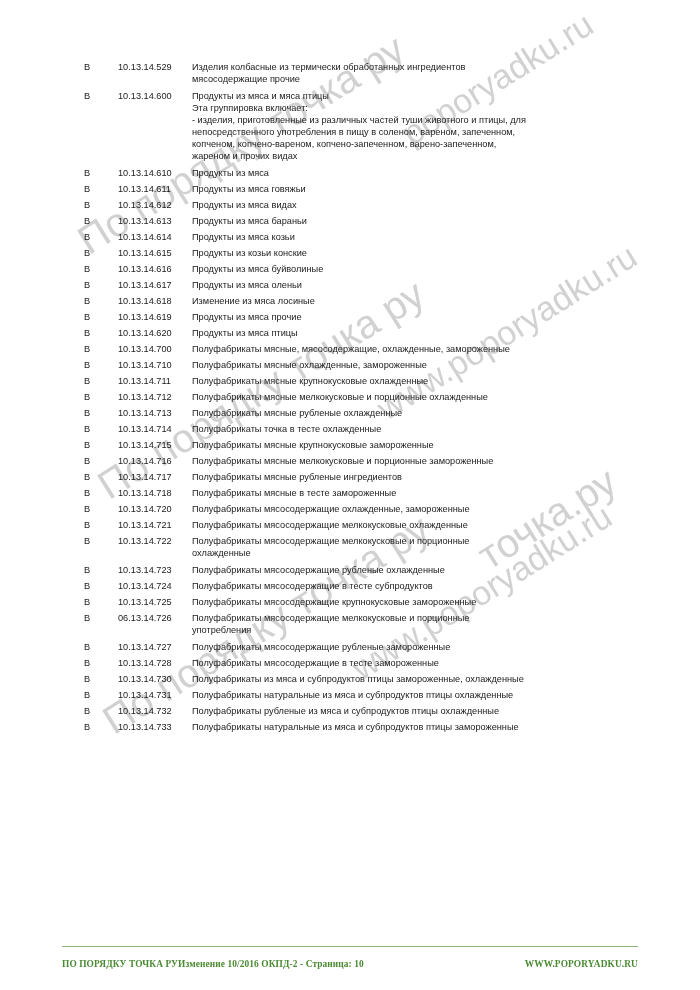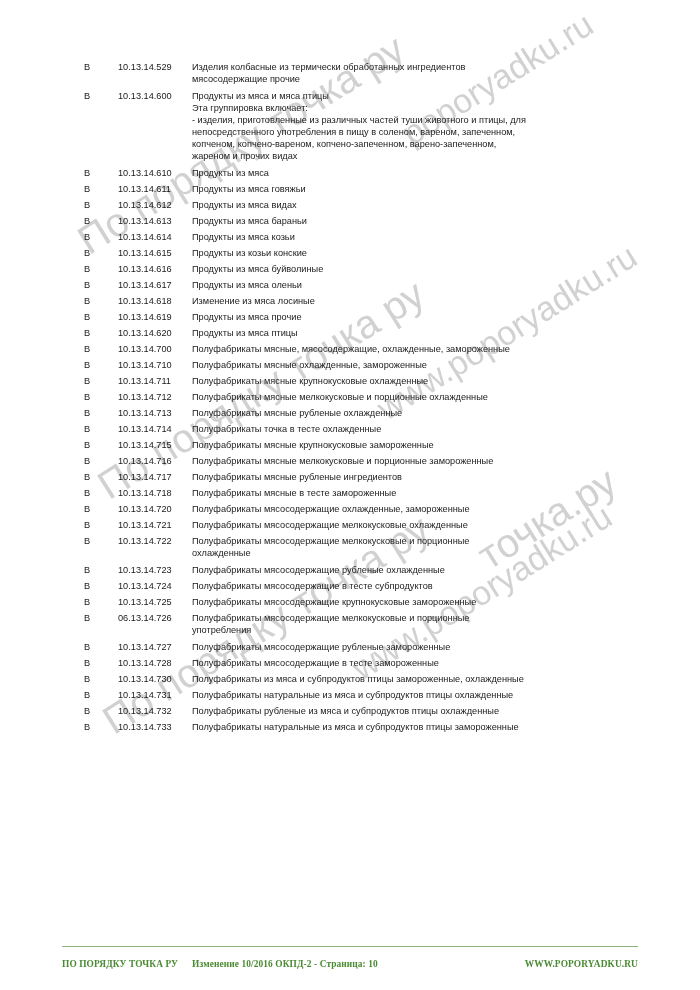--- a/index.html
+++ b/index.html
@@ -87,21 +87,21 @@
     display: flex;
     justify-content: space-between;
     align-items: baseline;
     z-index: 3;
     font-family: "Liberation Serif", serif;
     font-weight: bold;
     font-size: 9.4px;
     color: #4a8a32;
     letter-spacing: .1px;
   }
-  #footer .f-mid { margin-left: 14px; }
+  #footer .f-mid { }
   #footer .f-right { margin-left: auto; }
 </style>
 </head>
 <body>
 
 <div id="page" style="background: rgb(255, 255, 255);">
 
   <div id="watermarks">
       <div class="wm wm-a" style="left: 70px; top: 225px;">По порядку точка ру</div>
       <div class="wm wm-b" style="left: 395px; top: 120px;">poporyadku.ru</div>

